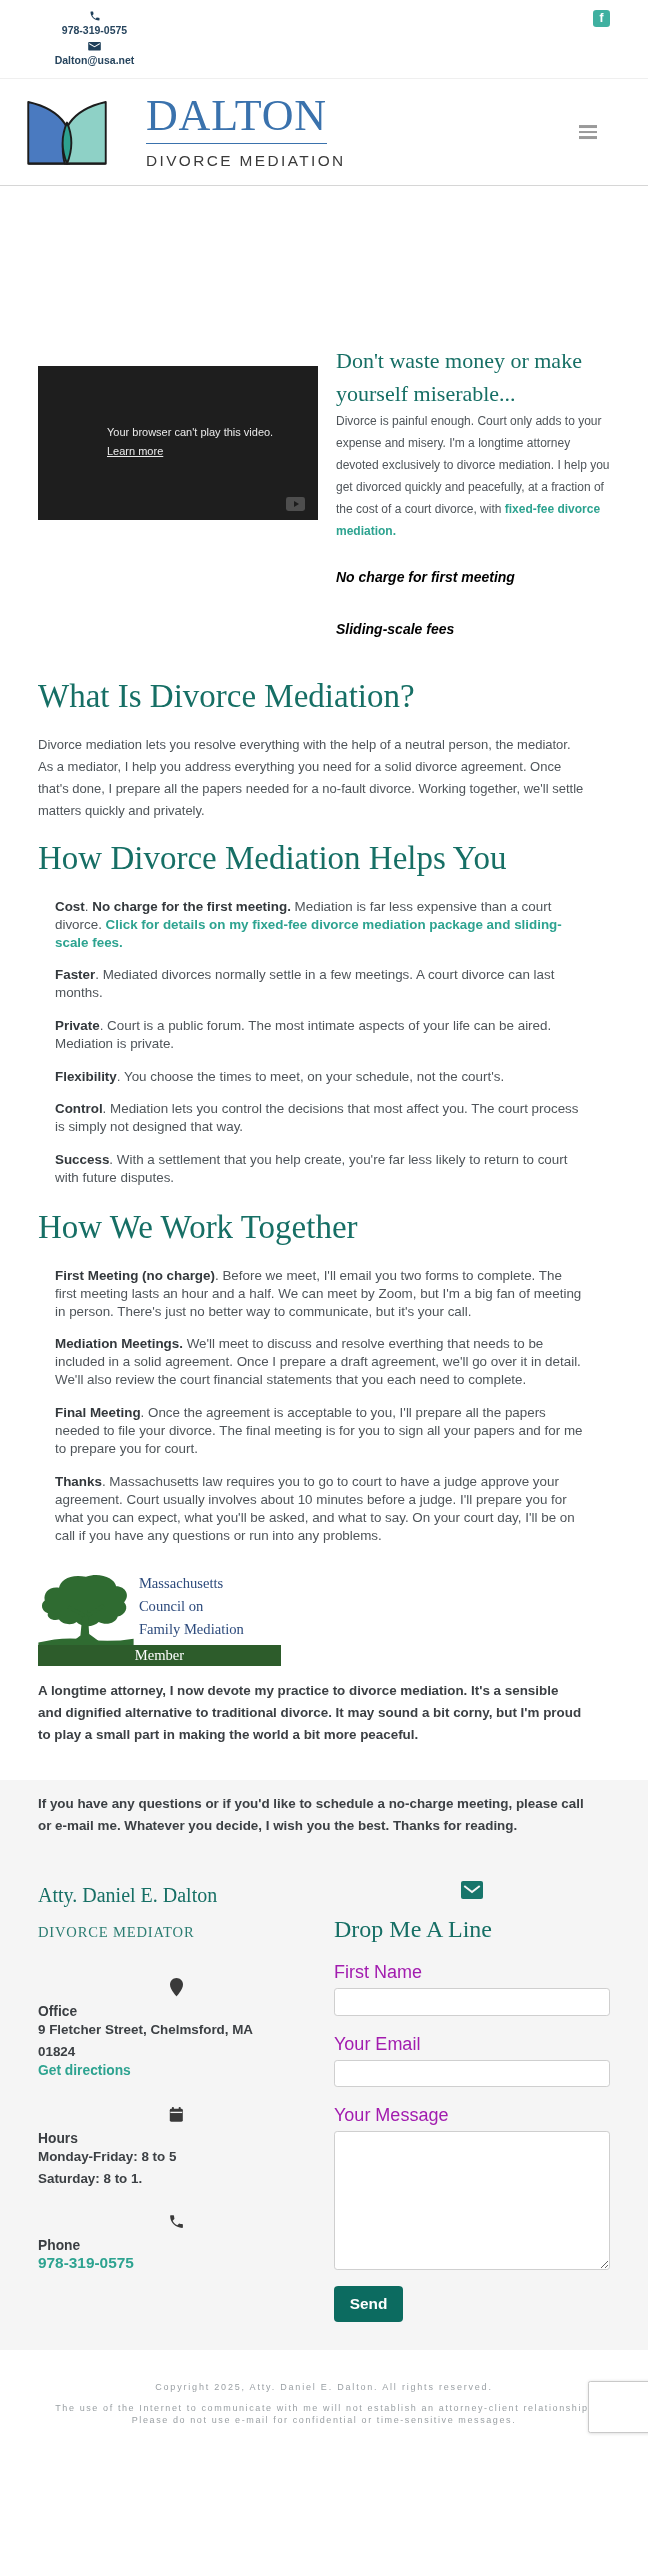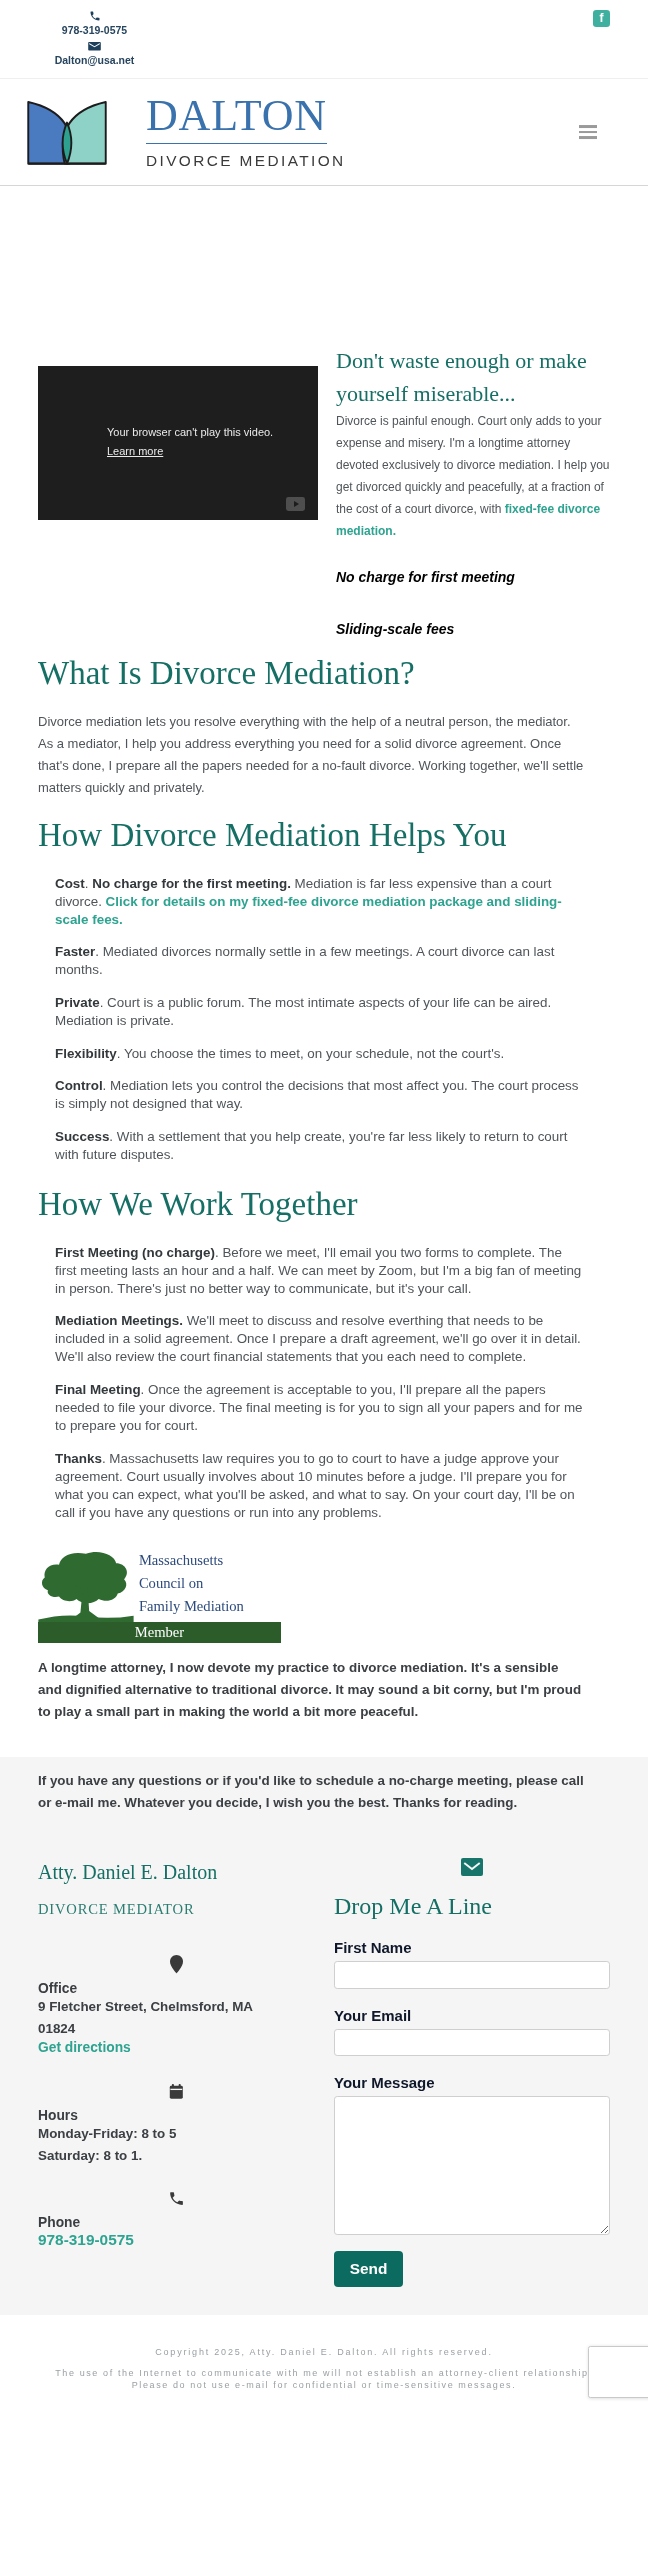--- a/index.html
+++ b/index.html
@@ -59,21 +59,21 @@
   .footer-role{font-family:"Liberation Serif",serif;font-size:14.6px;letter-spacing:0.8px;color:#2b7d72;margin-top:13.8px;}
   .icon-center{text-align:center;}
   .mt46{margin-top:37px;} .mt36{margin-top:29px;} .mt28{margin-top:23px;}
   .flabel{font-weight:bold;font-size:13.8px;color:#3a3e42;margin-top:4.9px;}
   .ftext{font-weight:bold;font-size:13.4px;line-height:22px;color:#3c4044;}
   .address{max-width:243px;}
   .dir-link{display:inline-block;color:#2da390;font-weight:bold;font-size:13.8px;}
   .phone-big{display:inline-block;color:#2da390;font-weight:bold;font-size:15.4px;margin-top:1.6px;}
   .env-wrap{text-align:center;}
   .form-heading{font-family:"Liberation Serif",serif;font-weight:normal;font-size:24px;line-height:29px;color:#166f65;margin:13px 0 0;}
-  .form-label{font-weight:bold;font-size:15px;color:#0f172a;margin:18px 0 4.9px;}
+  .form-label{font-weight:normal;font-size:18px;color:#a21caf;margin:18px 0 4.9px;}
   .tin{width:100%;height:27.6px;border:0.8px solid #cfcfcf;border-radius:3.2px;box-sizing:border-box;background:#fff;padding:0 8px;font:inherit;color:#3c4044;}
   textarea.tin{height:139px;resize:vertical;padding:6.5px 8px;}
   .send-btn{margin-top:13px;width:69px;height:36px;background:#0c6b60;color:#fff;font-weight:bold;font-size:15.4px;border:none;border-radius:4px;cursor:pointer;font-family:inherit;}
 
   
   .legal{position:relative;padding:32px 24px 13.8px;text-align:center;}
   .legal-copy{font-size:9px;letter-spacing:1.8px;color:#9aa0a4;}
   .legal-disc{margin-top:10.5px;font-size:9px;letter-spacing:1.6px;line-height:12px;color:#9aa0a4;}
   .widget-box{position:absolute;right:-6.5px;top:31px;width:65px;height:50px;background:#fff;border:0.8px solid #c9c9c9;border-radius:2.4px;box-shadow:0 0.8px 3.2px rgba(0,0,0,0.12);}
 </style>
@@ -116,28 +116,28 @@
   <div class="video">
     <div class="video-msg">
       <span>Your browser can't play this video.</span><br>
       <a class="video-link" href="#">Learn more</a>
     </div>
     <div class="play-btn">
         <div class="play-tri"></div>
       </div>
   </div>
   <div class="hero-right">
-    <h3 class="hero-heading">Don't waste enough or make yourself miserable...</h3>
+    <h3 class="hero-heading">Don't waste money or make yourself miserable...</h3>
     <p class="hero-text"><span>Divorce is painful enough. Court only adds to your expense and misery. I'm a longtime attorney devoted exclusively to divorce mediation. I help you get divorced quickly and peacefully, at a fraction of the cost of a court divorce, with </span><a class="teal-link" href="#">fixed-fee divorce mediation.</a></p>
     <h4 class="hero-sub">No charge for first meeting</h4>
     <h4 class="hero-sub">Sliding-scale fees</h4>
   </div>
 </div>
 
-<div class="section" style="margin-top:9px;">
+<div class="section" style="margin-top:32px;">
   <h2 class="section-heading">What Is Divorce Mediation?</h2>
   <p class="section-body">Divorce mediation lets you resolve everything with the help of a neutral person, the mediator. As a mediator, I help you address everything you need for a solid divorce agreement. Once that's done, I prepare all the papers needed for a no-fault divorce. Working together, we'll settle matters quickly and privately.</p>
 </div>
 
 <div class="section" style="margin-top:17px;">
   <h2 class="section-heading">How Divorce Mediation Helps You</h2>
   <div class="items">
     <p class="item"><b class="lead">Cost</b><span>. </span><b class="lead">No charge for the first meeting.</b><span> Mediation is far less expensive than a court divorce. </span><a class="teal-link" href="#">Click for details on my fixed-fee divorce mediation package and sliding-scale fees.</a></p>
     <p class="item"><b class="lead">Faster</b><span>. Mediated divorces normally settle in a few meetings. A court divorce can last months.</span></p>
     <p class="item"><b class="lead">Private</b><span>. Court is a public forum. The most intimate aspects of your life can be aired. Mediation is private.</span></p>

